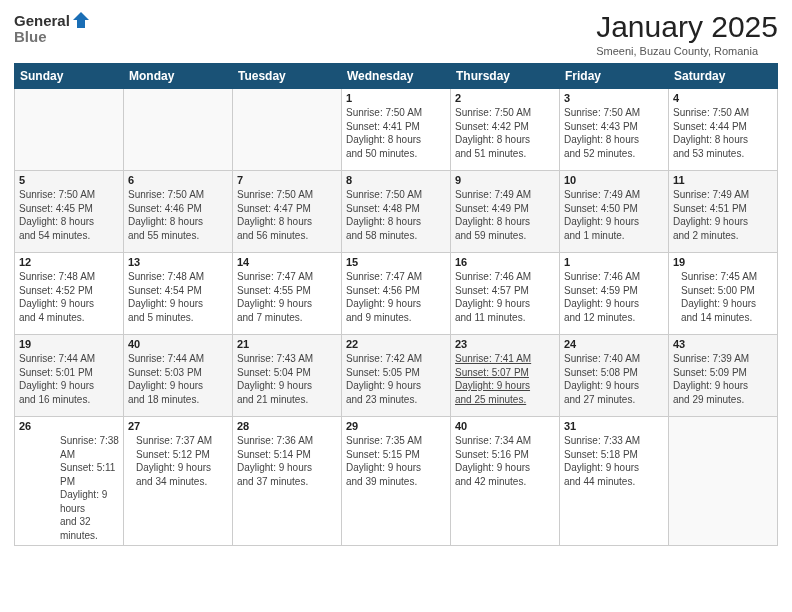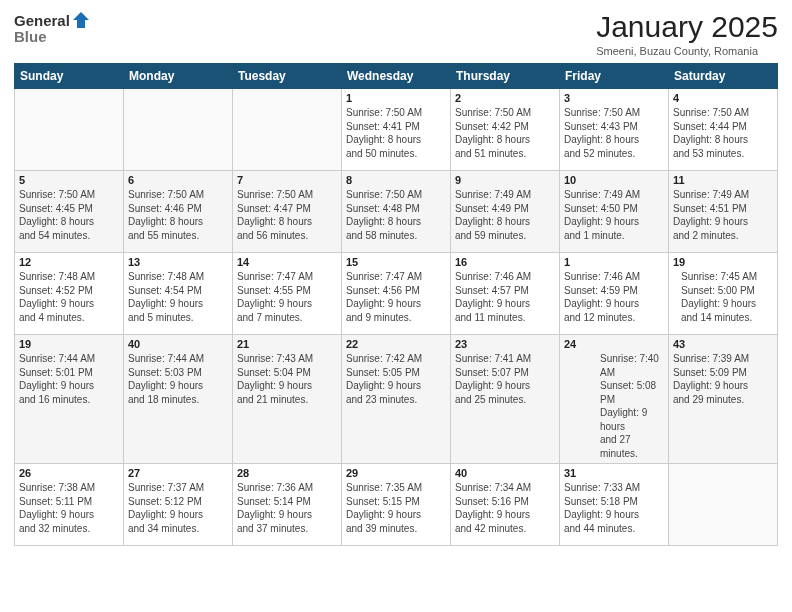--- a/index.html
+++ b/index.html
@@ -266,51 +266,51 @@
           </td>
           <td>
             <span class="day-number">22</span>
             <div class="day-info" style="white-space: pre-line;">Sunrise: 7:42 AM
 Sunset: 5:05 PM
 Daylight: 9 hours
 and 23 minutes.</div>
           </td>
           <td>
             <span class="day-number">23</span>
-            <div class="day-info" style="white-space: pre-line;">Sunrise: 7:41 AM
+            <div class="day-info" style="white-space: pre-line; text-decoration: underline;">Sunrise: 7:41 AM
 Sunset: 5:07 PM
 Daylight: 9 hours
 and 25 minutes.</div>
           </td>
           <td>
             <span class="day-number">24</span>
-            <div class="day-info" style="white-space: pre-line; margin-left: 36px;">Sunrise: 7:40 AM
+            <div class="day-info" style="white-space: pre-line;">Sunrise: 7:40 AM
 Sunset: 5:08 PM
 Daylight: 9 hours
 and 27 minutes.</div>
           </td>
           <td>
             <span class="day-number">43</span>
             <div class="day-info" style="white-space: pre-line;">Sunrise: 7:39 AM
 Sunset: 5:09 PM
 Daylight: 9 hours
 and 29 minutes.</div>
           </td>
         </tr>
         <tr>
           <td>
             <span class="day-number">26</span>
-            <div class="day-info" style="white-space: pre-line;">Sunrise: 7:38 AM
+            <div class="day-info" style="white-space: pre-line; margin-left: 41px;">Sunrise: 7:38 AM
 Sunset: 5:11 PM
 Daylight: 9 hours
 and 32 minutes.</div>
           </td>
           <td>
             <span class="day-number">27</span>
-            <div class="day-info" style="white-space: pre-line;">Sunrise: 7:37 AM
+            <div class="day-info" style="white-space: pre-line; margin-left: 8px;">Sunrise: 7:37 AM
 Sunset: 5:12 PM
 Daylight: 9 hours
 and 34 minutes.</div>
           </td>
           <td>
             <span class="day-number">28</span>
             <div class="day-info" style="white-space: pre-line;">Sunrise: 7:36 AM
 Sunset: 5:14 PM
 Daylight: 9 hours
 and 37 minutes.</div>

